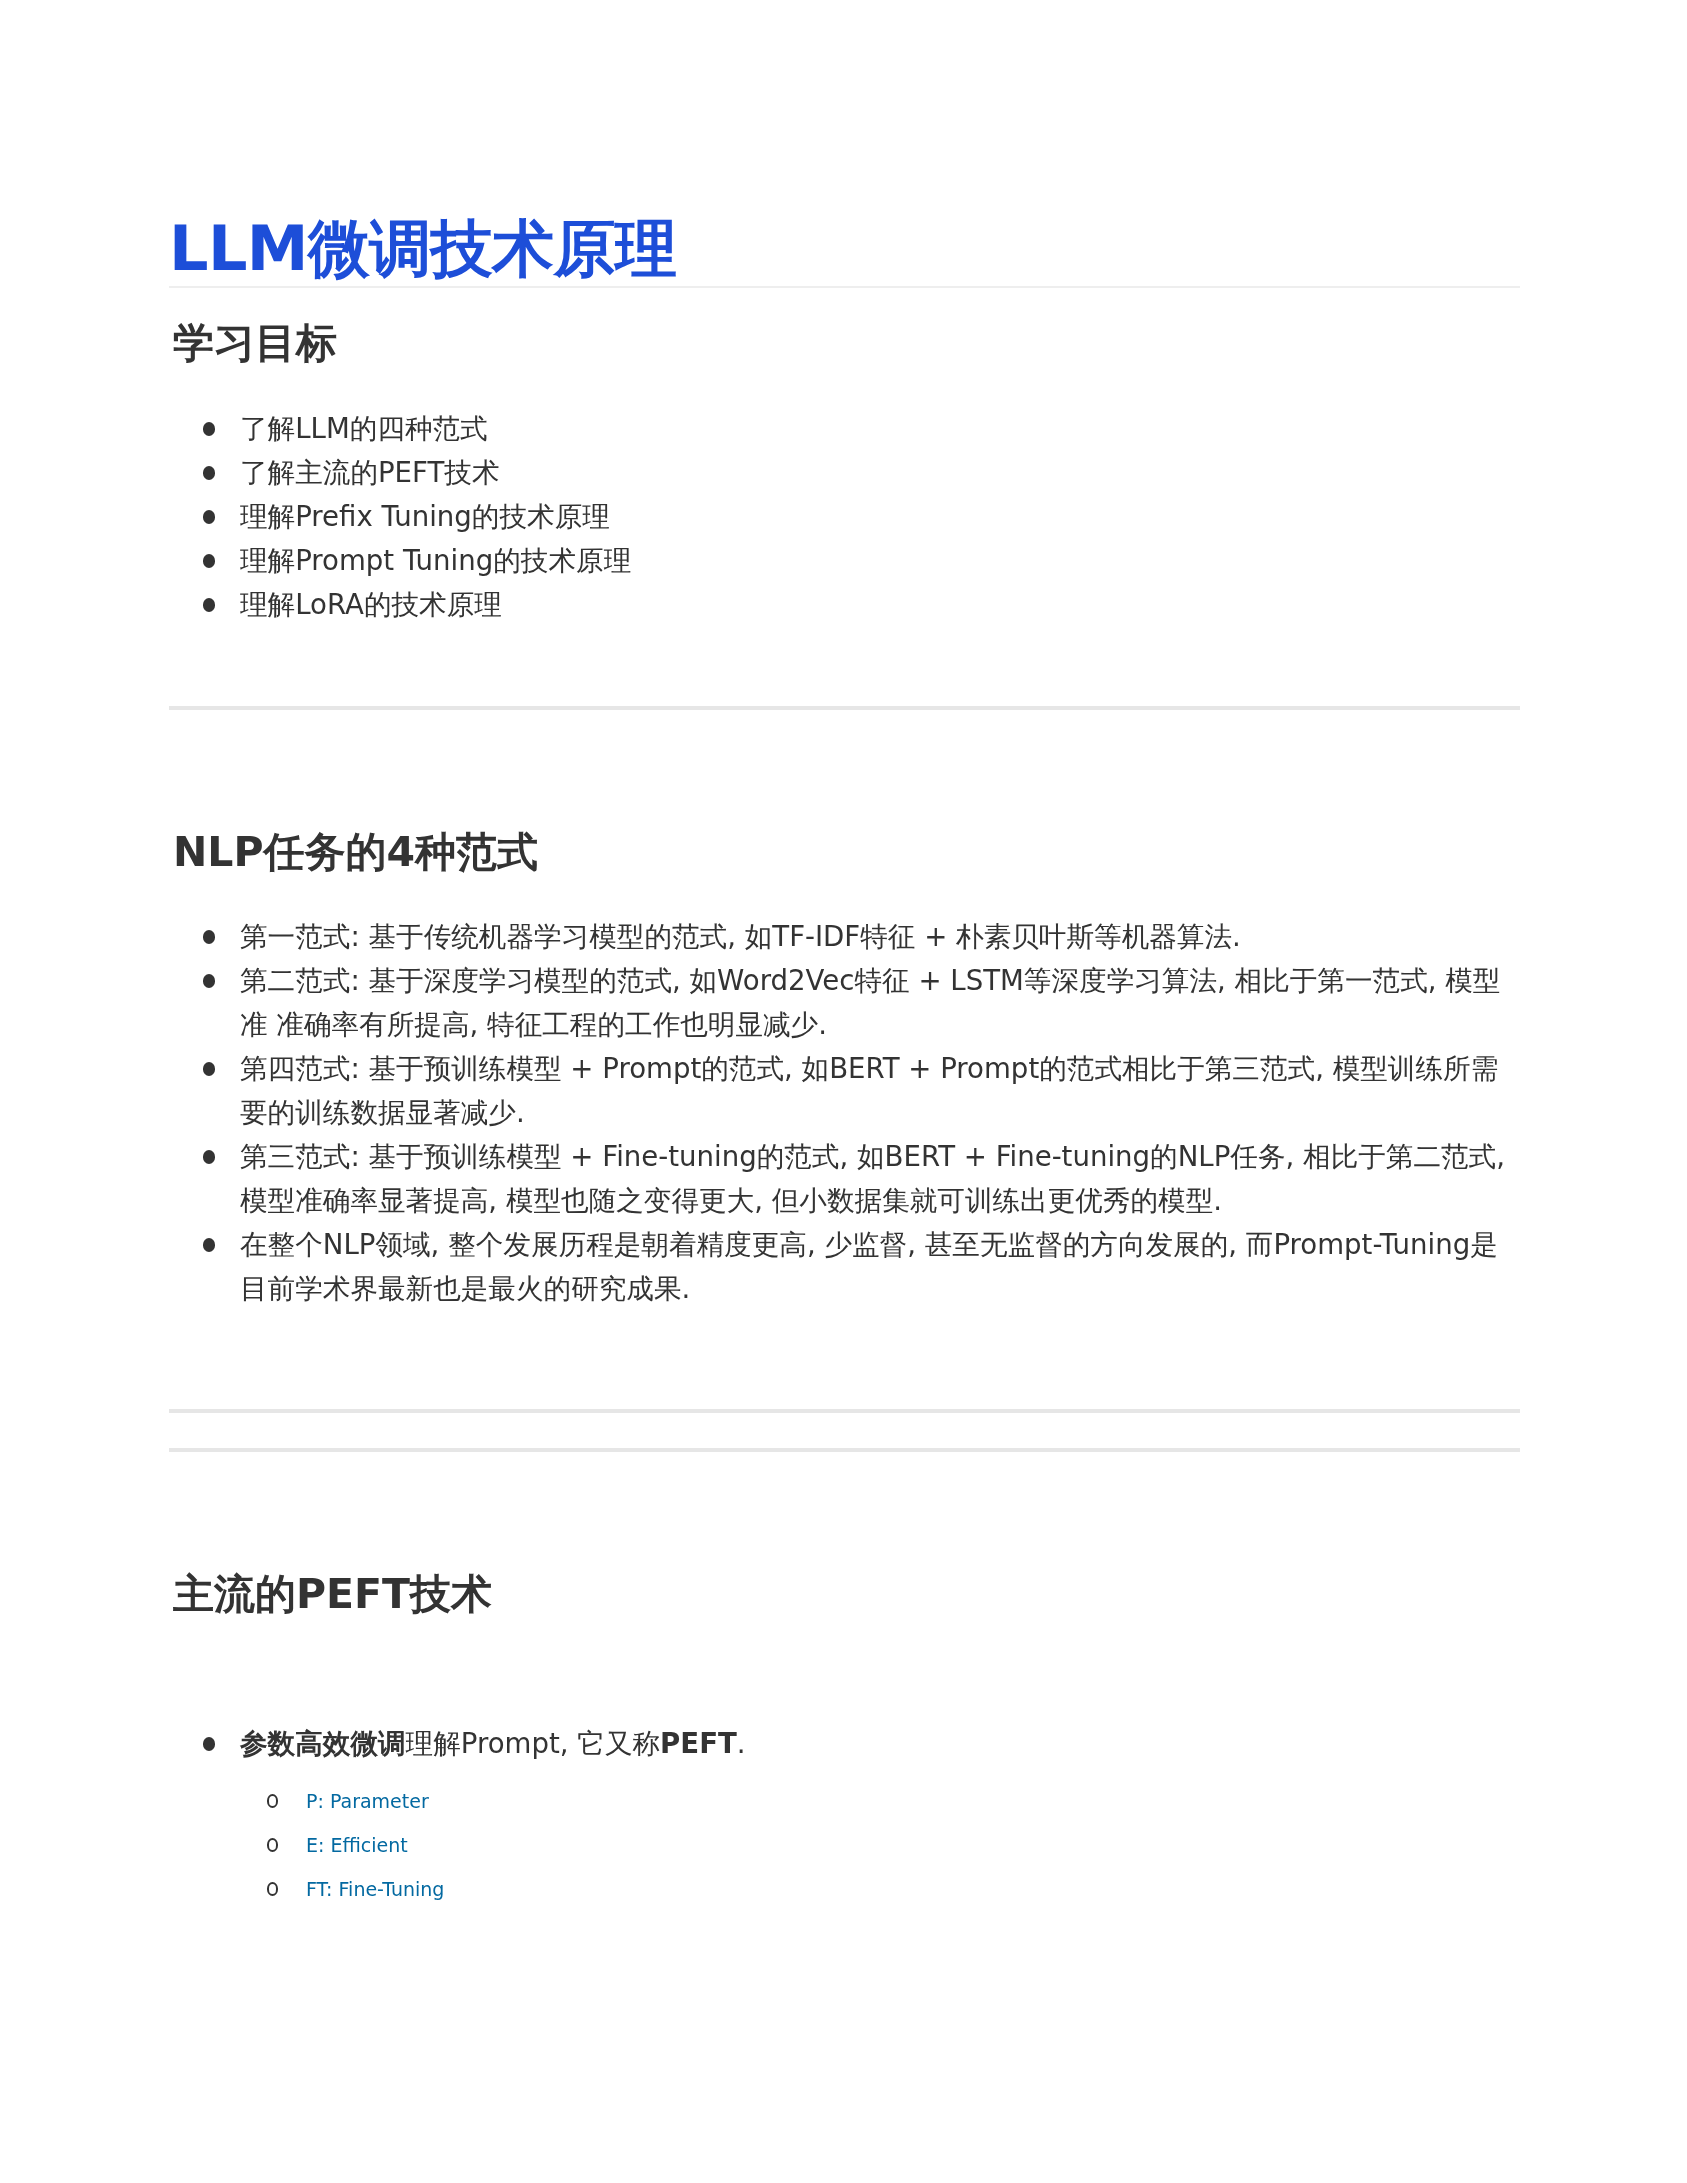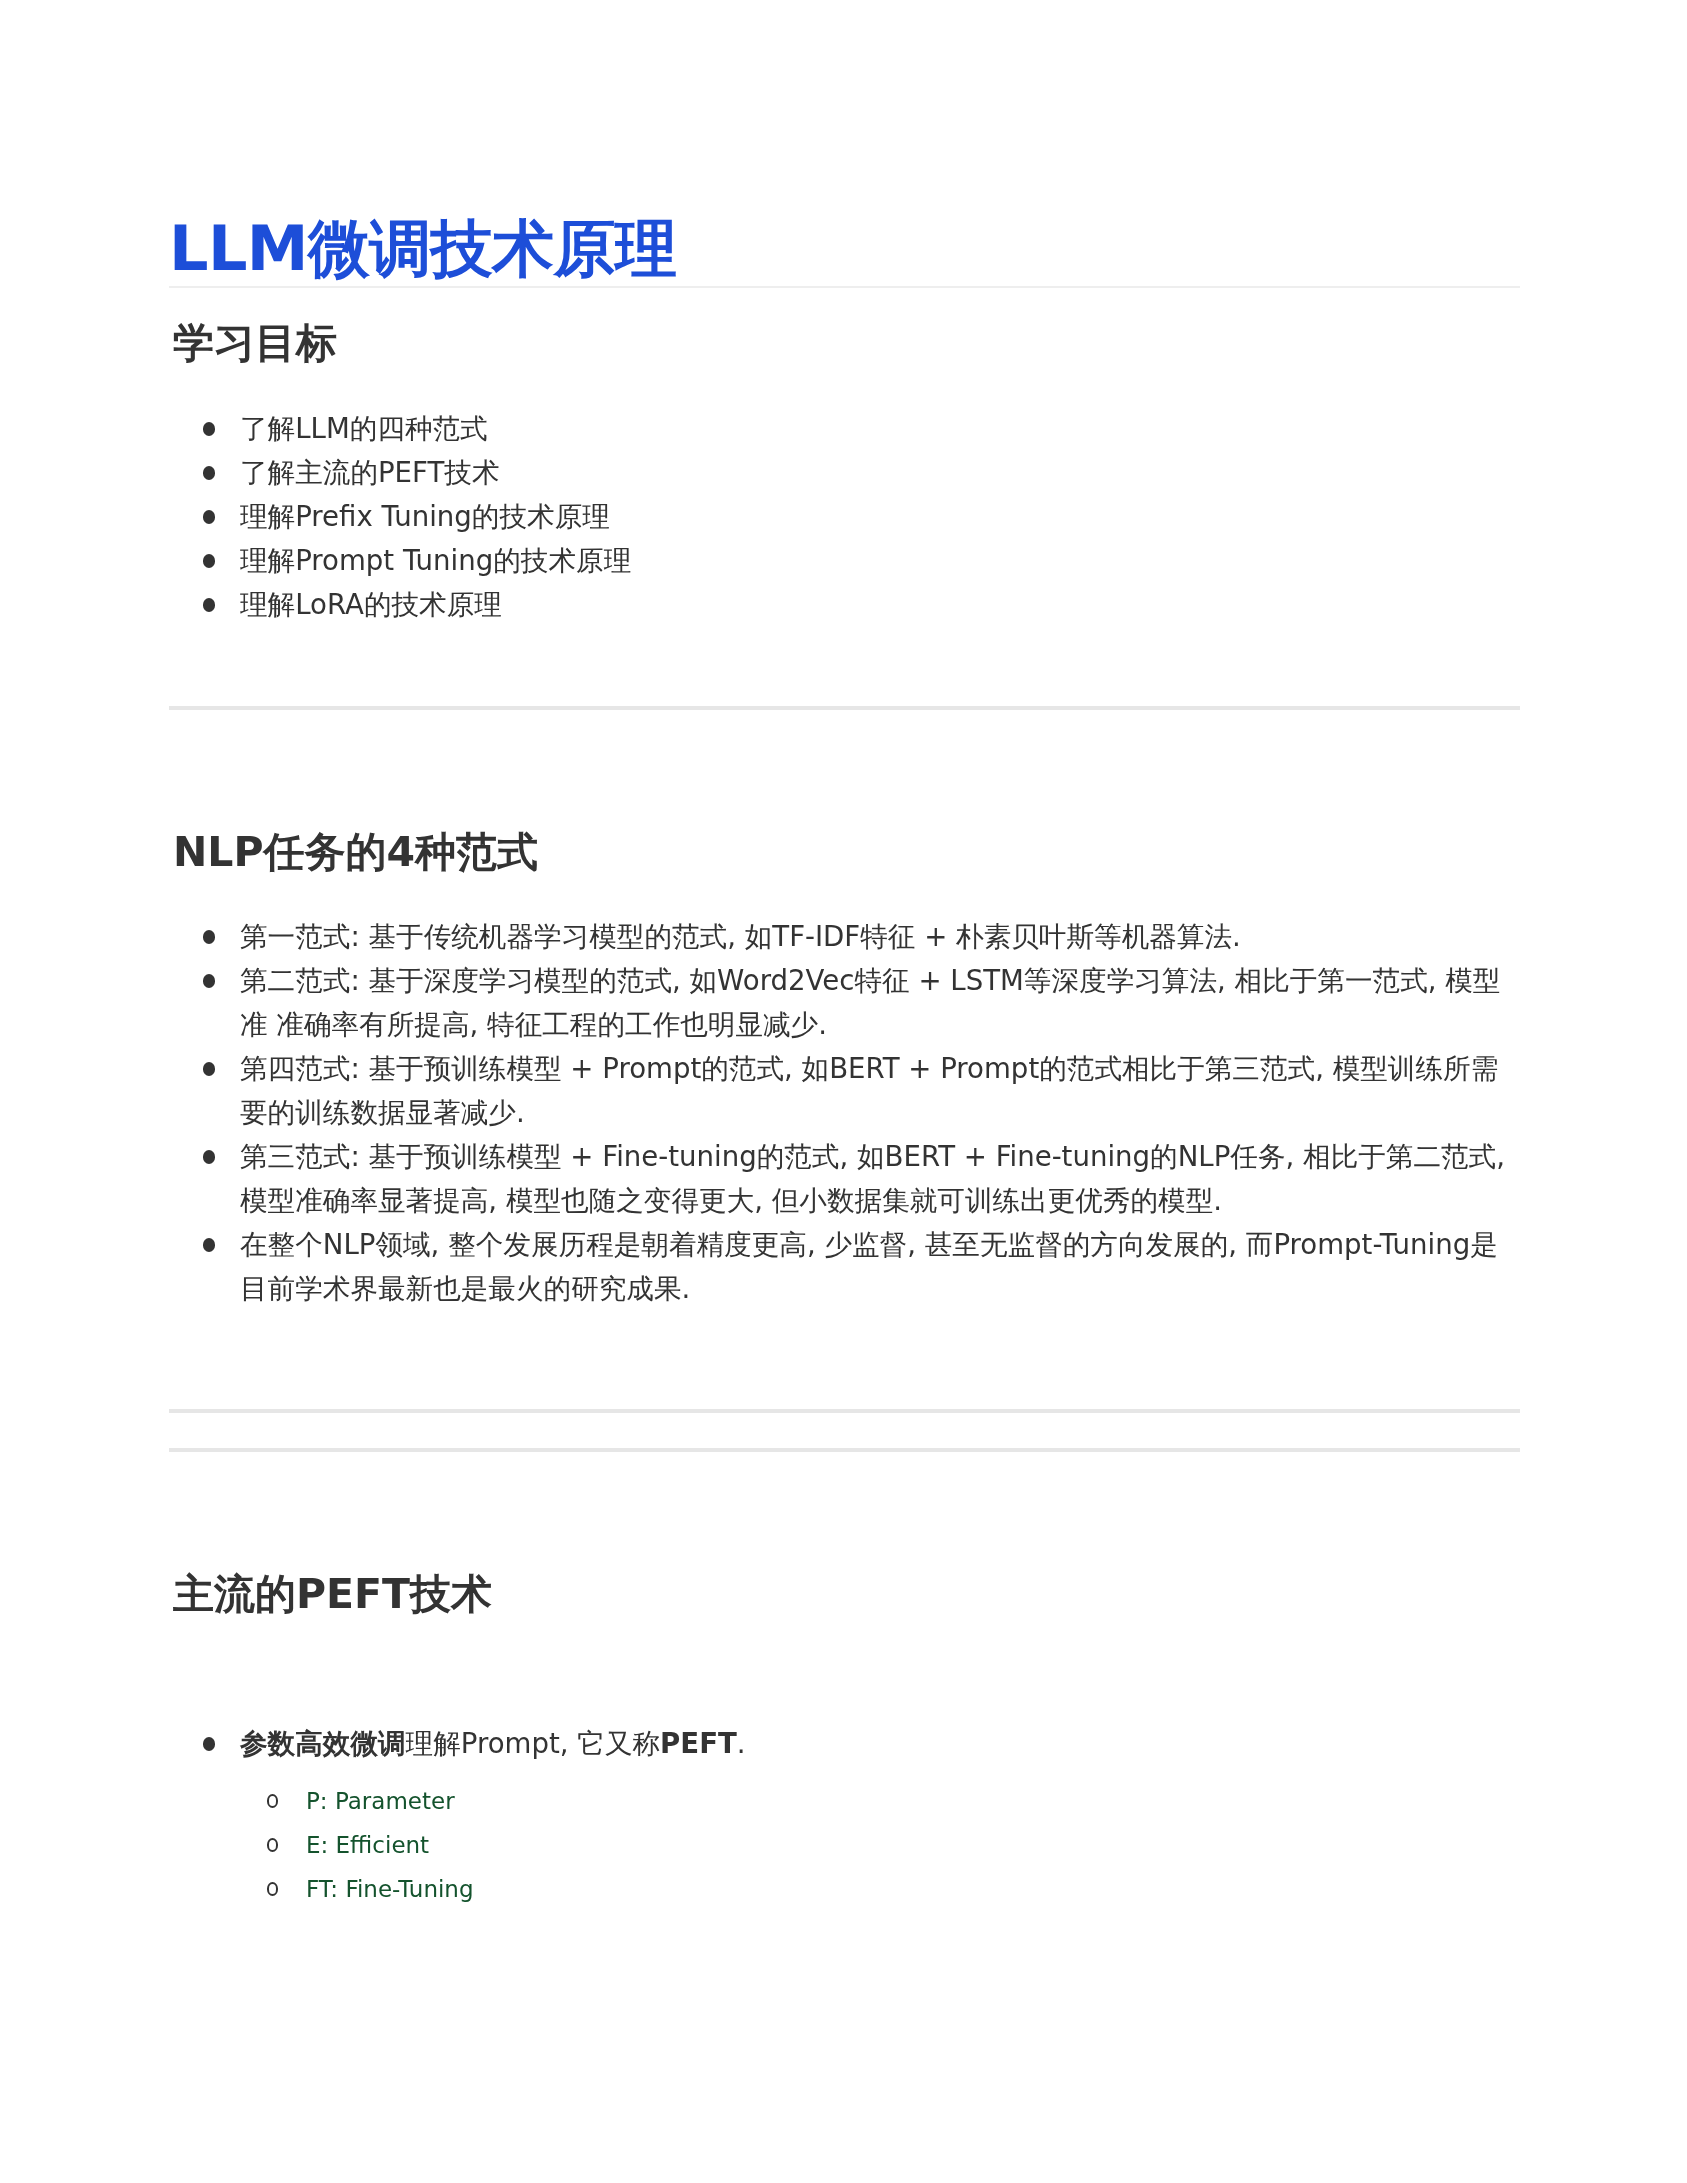--- a/index.html
+++ b/index.html
@@ -74,23 +74,23 @@
       background: #333333;
     }
     ul.sub-bullets {
       margin: 13.2px 0 0 0;
       padding: 0;
       list-style: none;
     }
     ul.sub-bullets > li {
       position: relative;
       padding-left: 66px;
-      font-size: 23px;
+      font-size: 19px;
       line-height: 44px;
-      color: #14532d;
+      color: #0369a1;
     }
     ul.sub-bullets > li .bullet-circle {
       position: absolute;
       left: 26.5px;
       top: 15px;
       width: 7.7px;
       height: 10px;
       border-radius: 50%;
       border: 2.2px solid #333333;
       background: transparent;

